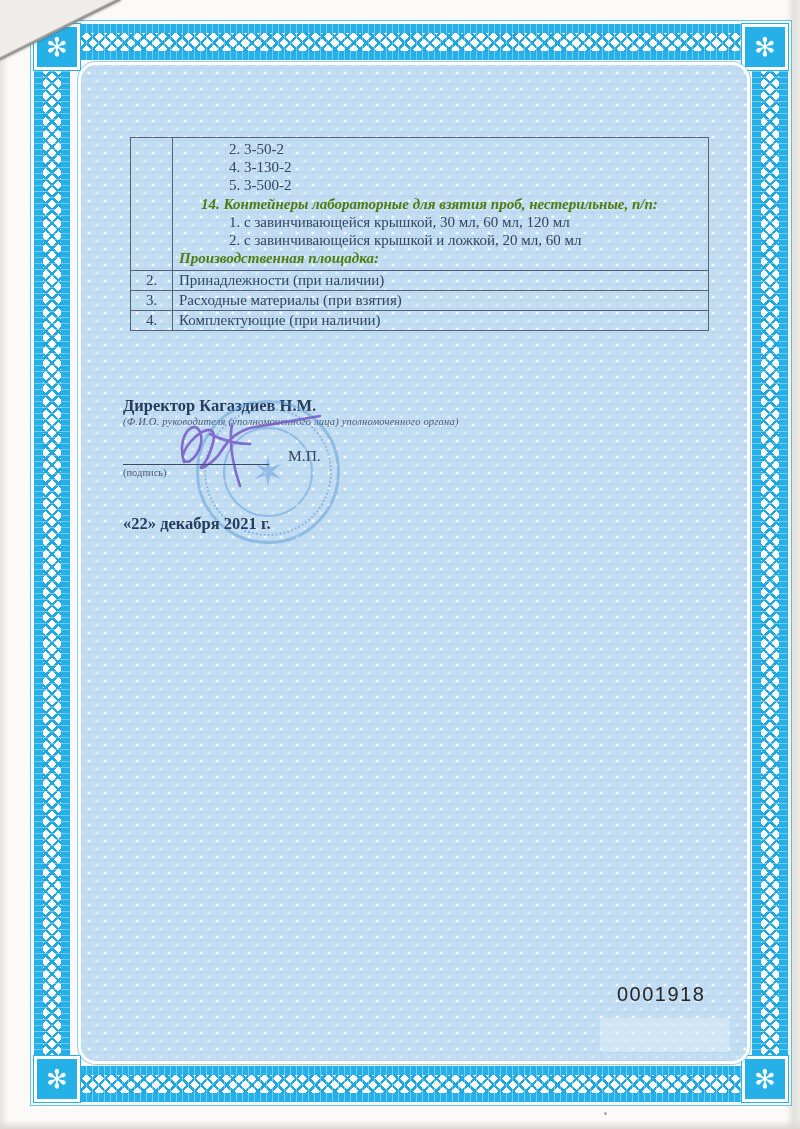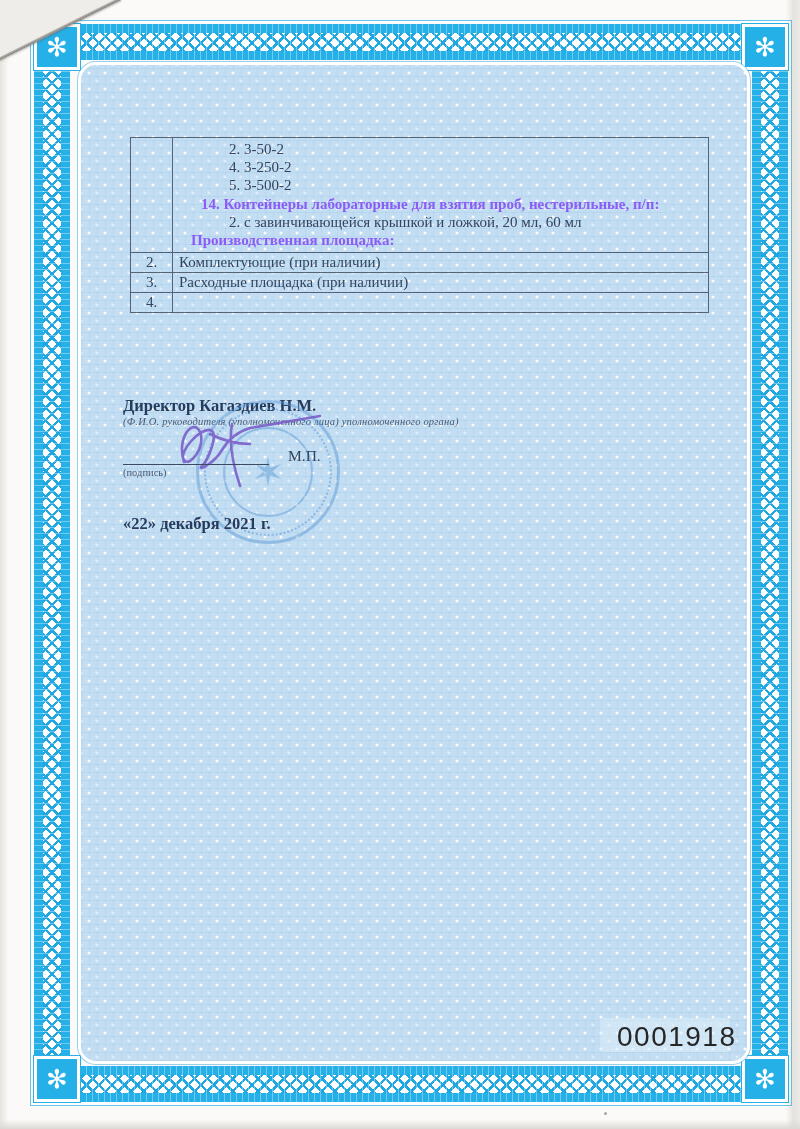--- a/index.html
+++ b/index.html
@@ -64,24 +64,24 @@
     border:1px solid rgba(58,68,88,.8);color:#32455e;font-size:15px;}
   .t-row{display:flex;border-top:1px solid rgba(58,68,88,.8);}
   .t-row:first-child{border-top:none;justify-content:space-between;}
   .t-col-num{flex:0 0 41px;border-right:1px solid rgba(58,68,88,.8);
     text-align:center;}
   .t-col-body{flex:1 1 auto;padding-left:6px;}
   .t-row-cont .t-col-body{padding-top:2px;padding-bottom:3px;}
   .t-row-item{height:19px;line-height:19px;}
   .t-row-item .t-col-num{line-height:19px;}
   .line{line-height:18.2px;white-space:nowrap;}
-  .ind0{padding-left:0;margin-left:12px;}
+  .ind0{padding-left:0;}
   .ind1{padding-left:22px;}
   .ind2{padding-left:50px;}
-  .b{font-weight:bold;color:#8b5cf6;}
+  .b{font-weight:bold;color:#4d7c0f;font-style:italic;}
 
   
   .director{position:absolute;left:123px;top:396px;font-size:16.5px;font-weight:bold;color:#263c5c;text-align:center;}
   .director-caption{position:absolute;left:123px;top:416px;font-size:10.5px;
     font-style:italic;color:#4a5a73;letter-spacing:.2px;}
 
   .stamp{position:absolute;left:196px;top:400px;width:138px;height:138px;
     border-radius:50%;border:3px solid rgba(74,142,210,.55);
     opacity:.75;filter:blur(.4px);}
   .stamp-ring{position:absolute;inset:5px;border-radius:50%;
@@ -96,22 +96,22 @@
   .sig-line{position:absolute;left:123px;top:444px;width:146px;height:20px;
     border-bottom:1.5px solid #3a4a62;}
   .stamp-abbr{position:absolute;left:276px;top:447px;font-size:15.5px;color:#32455e;margin-left:12px;}
   .sig-caption{position:absolute;left:123px;top:467px;font-size:10.5px;
     color:#4a5a73;}
   .doc-date{position:absolute;left:123px;top:488px;font-size:16.5px;font-weight:bold;color:#263c5c;margin-top:26px;}
 
   
   .serial-plate{position:absolute;left:600px;top:1018px;width:130px;height:34px;
     background:rgba(223,238,250,.55);border-radius:4px;}
-  .serial{position:absolute;left:617px;top:1021px;
-    font-family:"Liberation Sans",sans-serif;font-size:28px;color:#262626;
+  .serial{position:absolute;left:617px;top:983px;
+    font-family:"Liberation Sans",sans-serif;font-size:20px;color:#262626;
     letter-spacing:1.5px;}
 
   
   .fold{position:absolute;left:0;top:0;width:0;height:0;
     border-top:60px solid #efede9;border-right:120px solid transparent;z-index:5;}
   .fold-line{position:absolute;left:-2px;top:58px;width:136px;height:3px;z-index:6;
     background:linear-gradient(180deg,#b9b7b2,#7e7c78);
     transform:rotate(-26.5deg);transform-origin:left top;
     box-shadow:0 1px 2px rgba(90,90,85,.4);}
   .speck{position:absolute;left:604px;top:1112px;width:3px;height:3px;border-radius:50%;
@@ -141,37 +141,39 @@
       </div>
   </div>
 
   <div class="panel"></div>
 
   <div class="doc-table">
     <div class="t-row t-row-cont">
       <div class="t-col-num"></div>
       <div class="t-col-body">
         <div class="line ind2">2. 3-50-2</div>
-        <div class="line ind2">4. 3-250-2</div>
+        <div class="line ind2">4. 3-130-2</div>
         <div class="line ind2">5. 3-500-2</div>
         <div class="line ind1 b">14. Контейнеры лабораторные для взятия проб, нестерильные, п/п:</div>
+        <div class="line ind2">1. с завинчивающейся крышкой, 30 мл, 60 мл, 120 мл</div>
         <div class="line ind2">2. с завинчивающейся крышкой и ложкой, 20 мл, 60 мл</div>
         <div class="line ind0 b">Производственная площадка:</div>
       </div>
     </div>
     <div class="t-row t-row-item">
       <div class="t-col-num">2.</div>
-      <div class="t-col-body">Комплектующие (при наличии)</div>
+      <div class="t-col-body">Принадлежности (при наличии)</div>
     </div>
     <div class="t-row t-row-item">
       <div class="t-col-num">3.</div>
-      <div class="t-col-body">Расходные площадка (при наличии)</div>
+      <div class="t-col-body">Расходные материалы (при взятия)</div>
     </div>
     <div class="t-row t-row-item">
       <div class="t-col-num">4.</div>
+      <div class="t-col-body">Комплектующие (при наличии)</div>
     </div>
   </div>
 
   <div class="director">Директор Кагаздиев Н.М.</div>
   <div class="director-caption">(Ф.И.О. руководителя (уполномоченного лица) уполномоченного органа)</div>
 
   <div class="stamp">
     <div class="stamp-ring"></div>
     <div class="stamp-inner">
         <span>✶</span>

